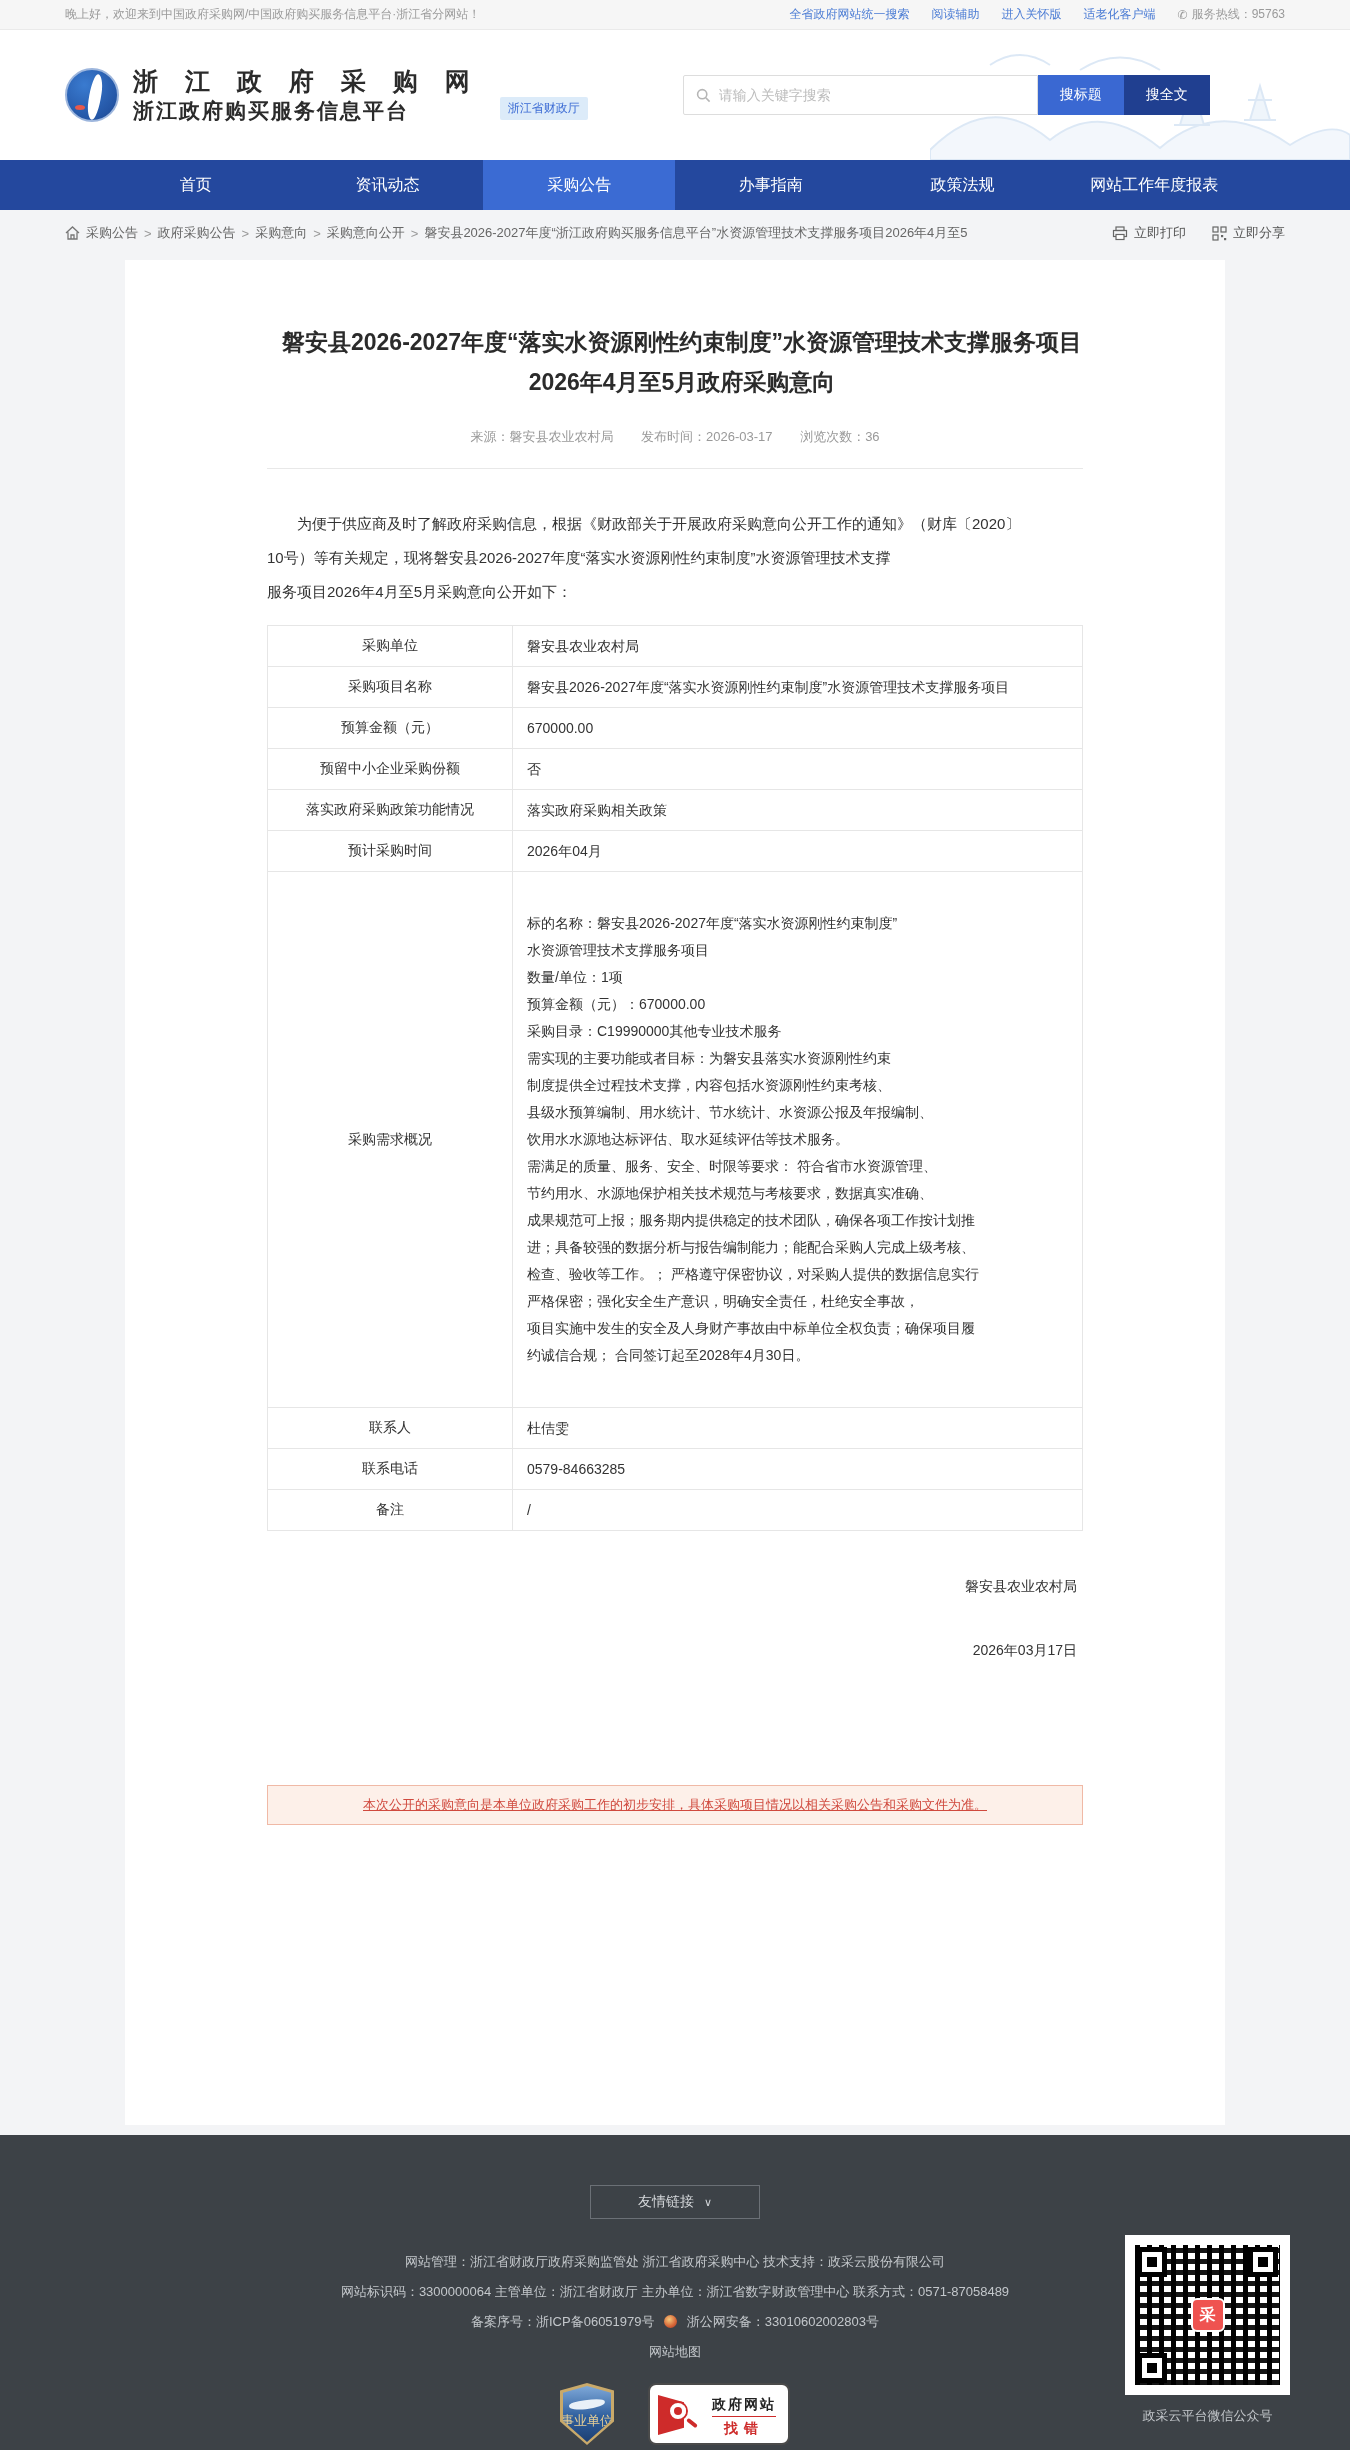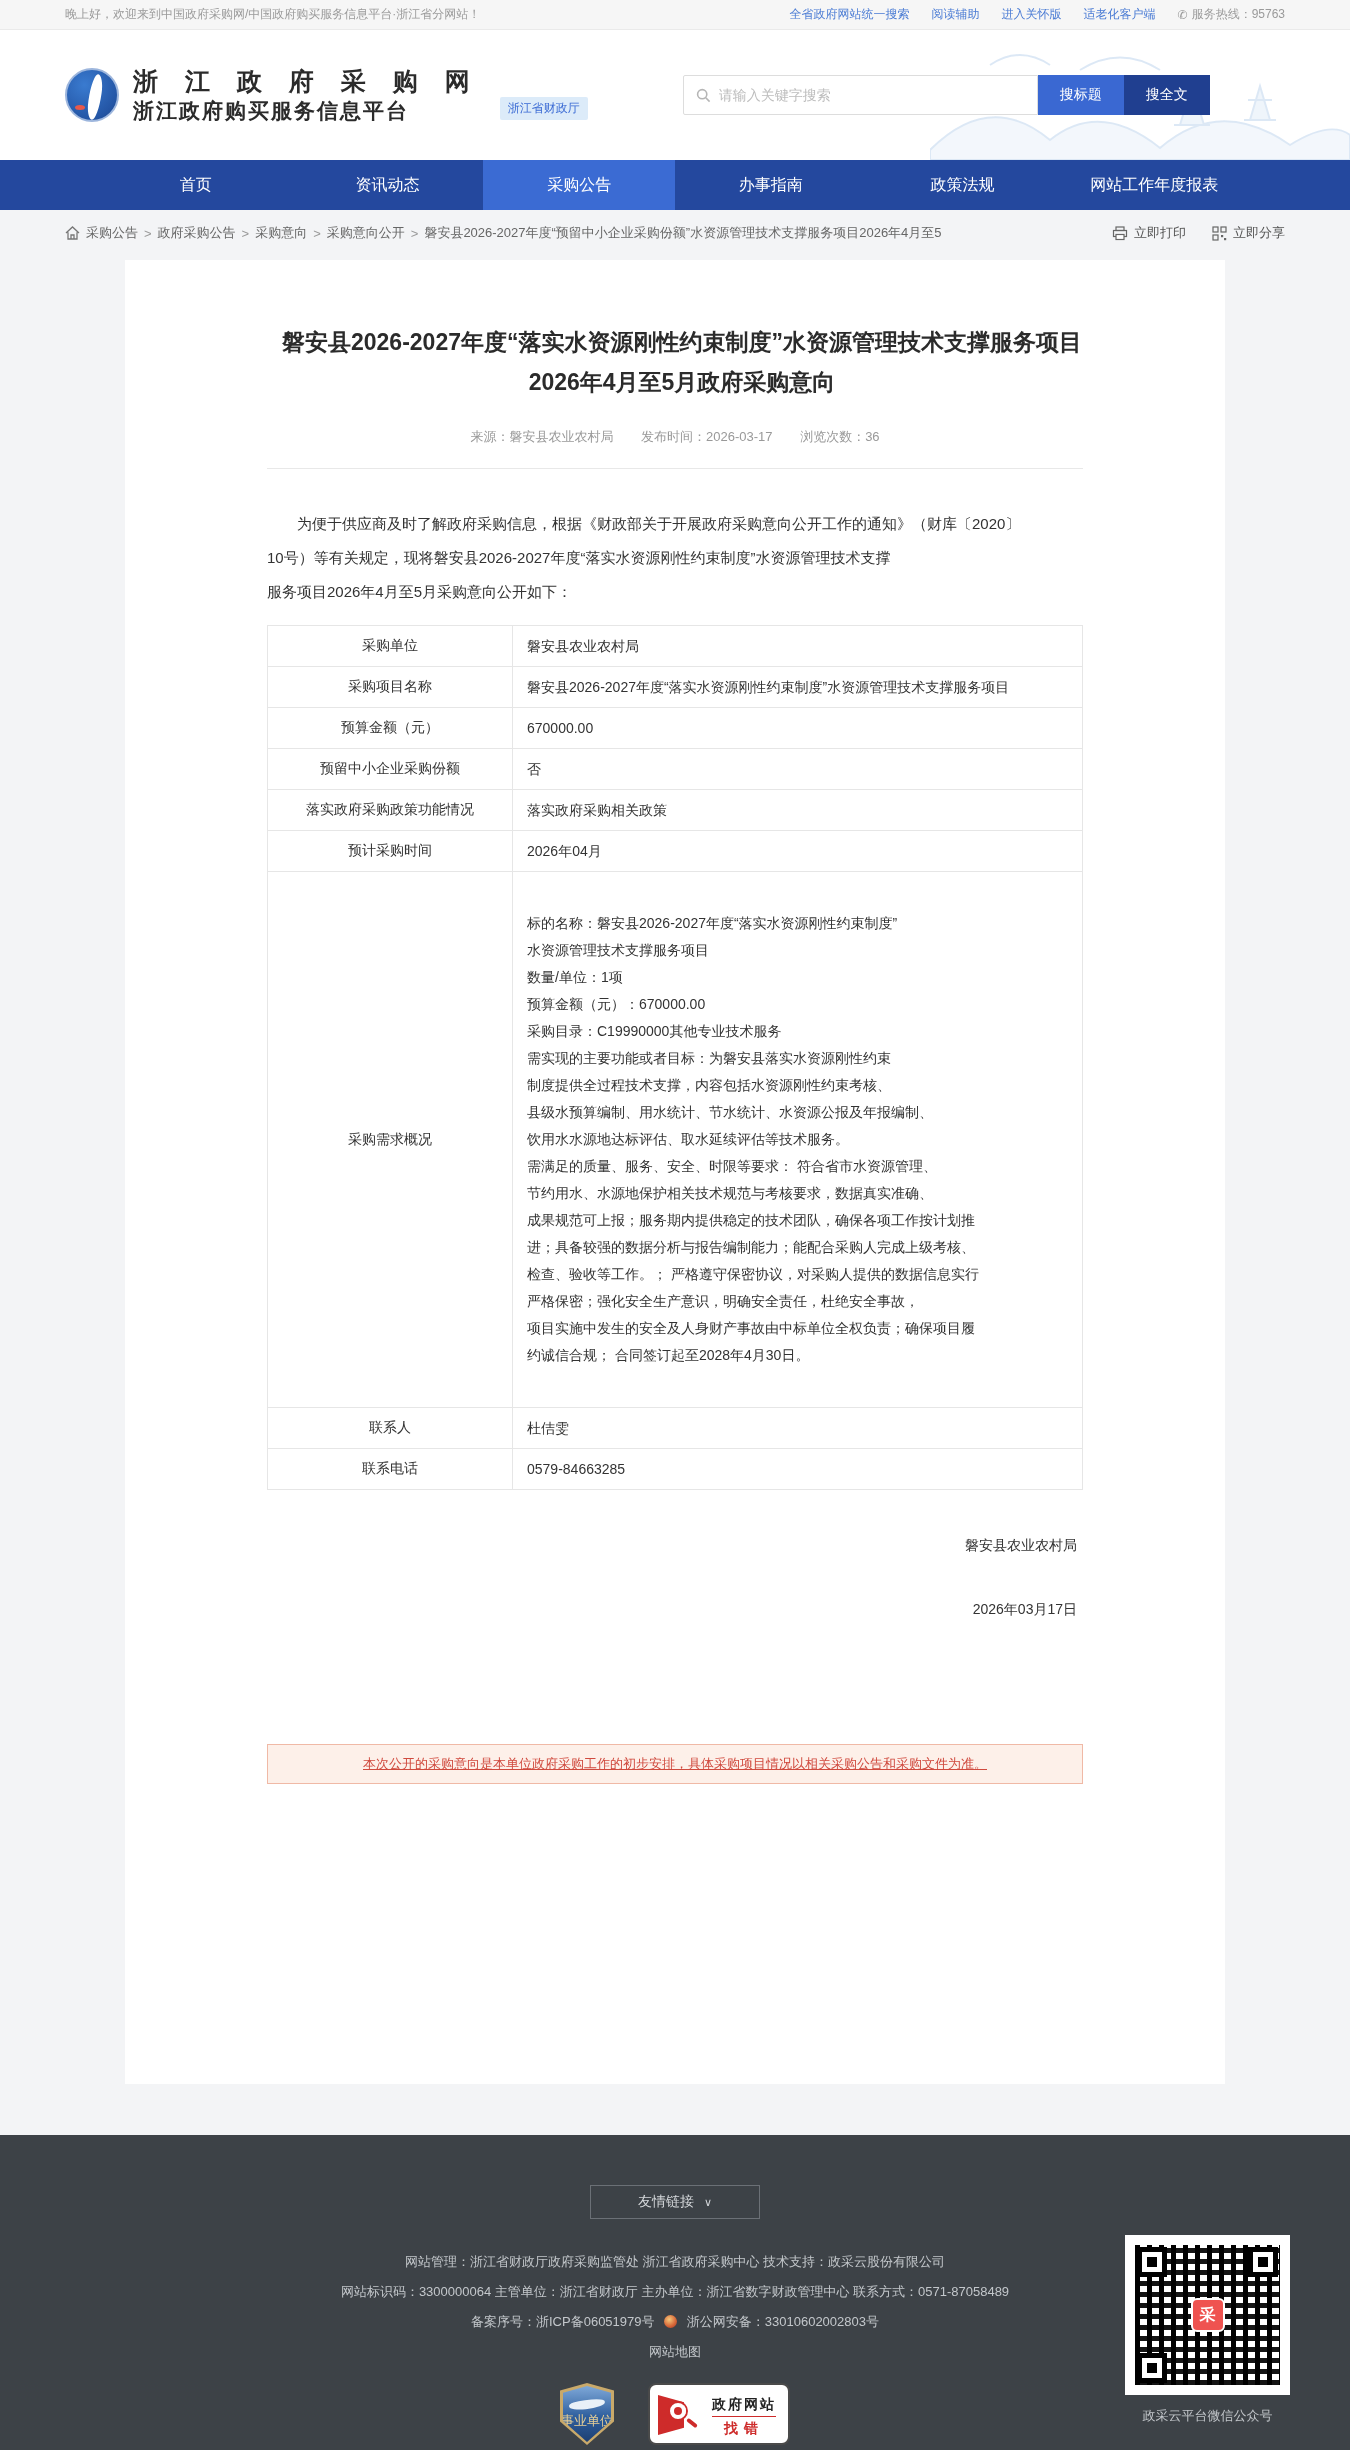--- a/index.html
+++ b/index.html
@@ -192,21 +192,21 @@
       <path d="M1 7 L7.5 1 L14 7 M3 6.2 V13 H12 V6.2 M6 13 V9 H9 V13" fill="none" stroke="#777" stroke-width="1.3"></path>
     </svg>
     <span class="crumb-link">采购公告</span>
     <span class="crumb-sep">&gt;</span>
     <span class="crumb-link">政府采购公告</span>
     <span class="crumb-sep">&gt;</span>
     <span class="crumb-link">采购意向</span>
     <span class="crumb-sep">&gt;</span>
     <span class="crumb-link">采购意向公开</span>
     <span class="crumb-sep">&gt;</span>
-    <span class="crumb-current">磐安县2026-2027年度“预留中小企业采购份额”水资源管理技术支撑服务项目2026年4月至5</span>
+    <span class="crumb-current">磐安县2026-2027年度“浙江政府购买服务信息平台”水资源管理技术支撑服务项目2026年4月至5</span>
   </div>
   <div class="crumb-right">
     <span class="crumb-action">
       <svg class="icon-svg" width="16" height="15" viewBox="0 0 16 15">
         <rect x="4" y="1" width="8" height="3.5" fill="none" stroke="#666" stroke-width="1.2"></rect>
         <rect x="1.5" y="4.5" width="13" height="6" fill="none" stroke="#666" stroke-width="1.2"></rect>
         <rect x="4" y="8.5" width="8" height="5" fill="#fff" stroke="#666" stroke-width="1.2"></rect>
       </svg>
       <span>立即打印</span>
     </span>
@@ -285,20 +285,24 @@
 约诚信合规； 合同签订起至2028年4月30日。</td>
       </tr>
       <tr>
         <td class="lbl">联系人</td>
         <td class="val">杜佶雯</td>
       </tr>
       <tr>
         <td class="lbl">联系电话</td>
         <td class="val">0579-84663285</td>
       </tr>
+      <tr>
+        <td class="lbl">备注</td>
+        <td class="val">/</td>
+      </tr>
     </tbody>
   </table>
 
   <div class="sign">
     <div class="sign-org">磐安县农业农村局</div>
     <div class="sign-date">2026年03月17日</div>
   </div>
 
   <div class="notice">本次公开的采购意向是本单位政府采购工作的初步安排，具体采购项目情况以相关采购公告和采购文件为准。</div>
   <div class="card-bottom-pad"></div>

